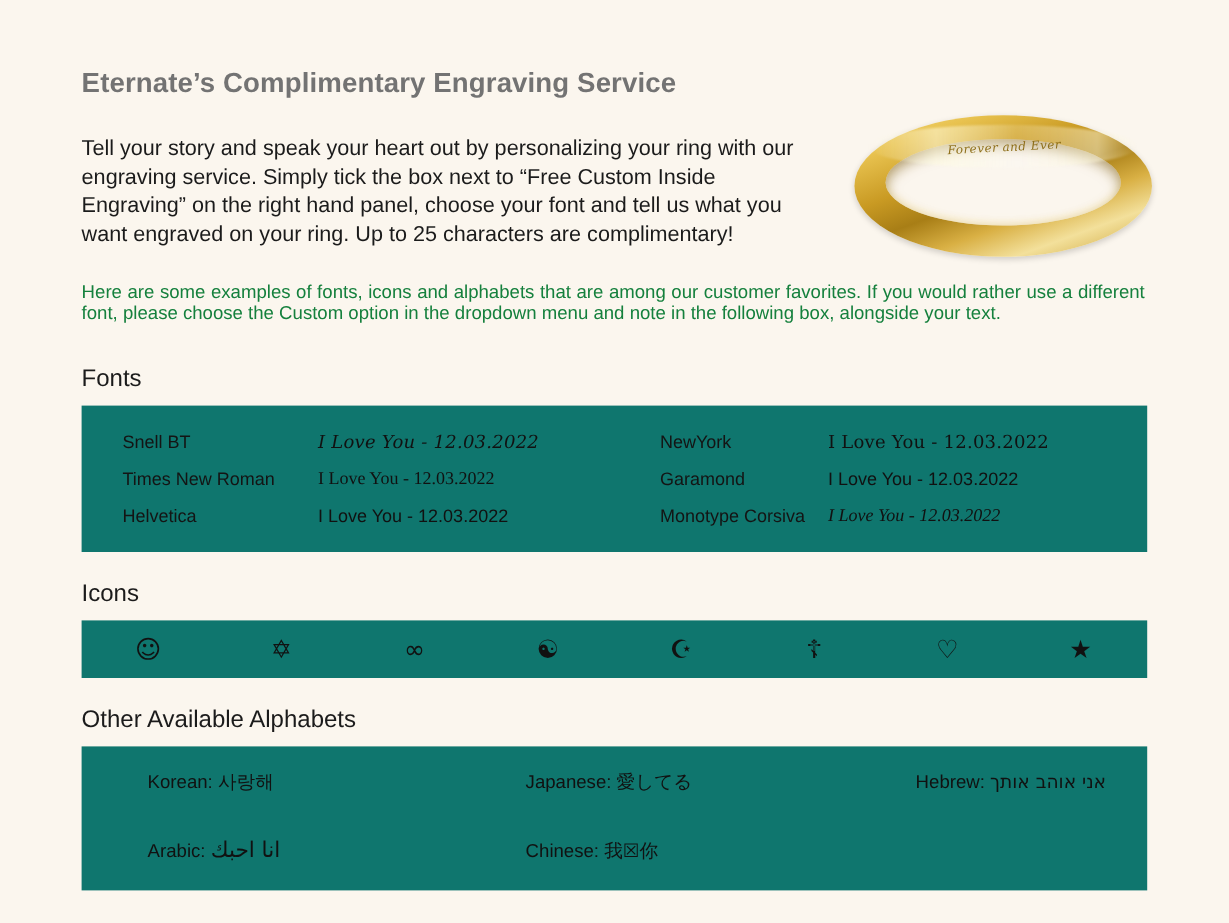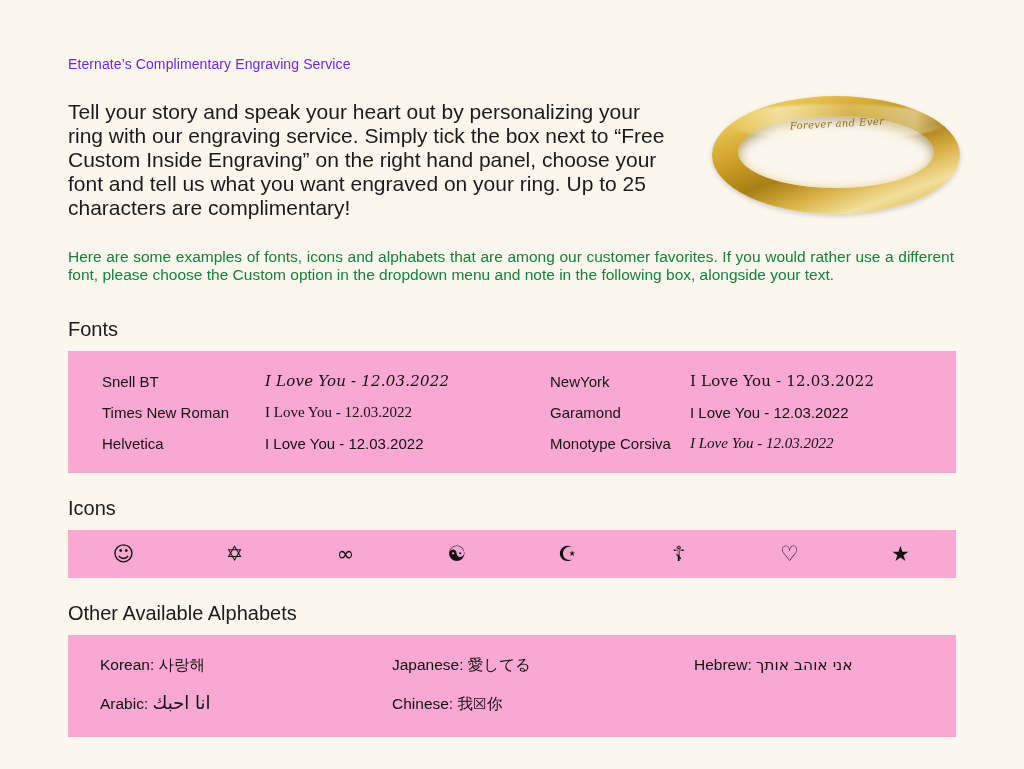--- a/index.html
+++ b/index.html
@@ -16,31 +16,31 @@
     position: relative;
   }
   .page {
     position: relative;
     width: 1024px;
     height: 769px;
     box-sizing: border-box;
     padding: 56px 68px 0 68px;
   }
   .title {
-    font-size: 14px;
-    font-weight: 400;
+    font-size: 23px;
+    font-weight: 700;
     letter-spacing: 0.1px;
     margin: 0 0 28px 0;
-    color: #6d28d9;
+    color: #737373;
   }
   .intro-block {
     width: 610px;
   }
   .intro-para {
-    font-size: 21px;
+    font-size: 18px;
     line-height: 24px;
     margin: 0 0 28px 0;
     color: #1b1b1b;
   }
   .wide-para {
     width: 886px;
     font-size: 15.5px;
     line-height: 18px;
     text-align: justify;
     margin: 0 0 34px 0;
@@ -97,21 +97,21 @@
     letter-spacing: 0.4px;
     opacity: 0.95;
   }
   
   .section-label {
     font-size: 20px;
     color: #1b1b1b;
     margin: 0 0 10px 0;
   }
   .panel {
-    background: #f9a8d4;
+    background: #0f766e;
     box-sizing: border-box;
   }
   
   .fonts-panel {
     width: 888px;
     padding: 14px 0 14px 0;
     margin-bottom: 24px;
   }
   .fonts-grid {
     display: grid;
@@ -150,20 +150,21 @@
   
   .alpha-panel {
     width: 888px;
     padding: 14px 0 16px 0;
   }
   .alpha-grid {
     display: grid;
     grid-template-columns: 32px 292px 302px auto;
     row-gap: 4px;
     align-items: baseline;
+    gap: 23px;
   }
   .alpha-cell {
     font-size: 15.5px;
     padding: 6px 0;
     color: #111;
   }
   .alpha-cell .lang { color: #111; }
   .alpha-cell .word { font-family: "DejaVu Sans", sans-serif; }
   .small-word { font-size: 18px; }
 </style>

